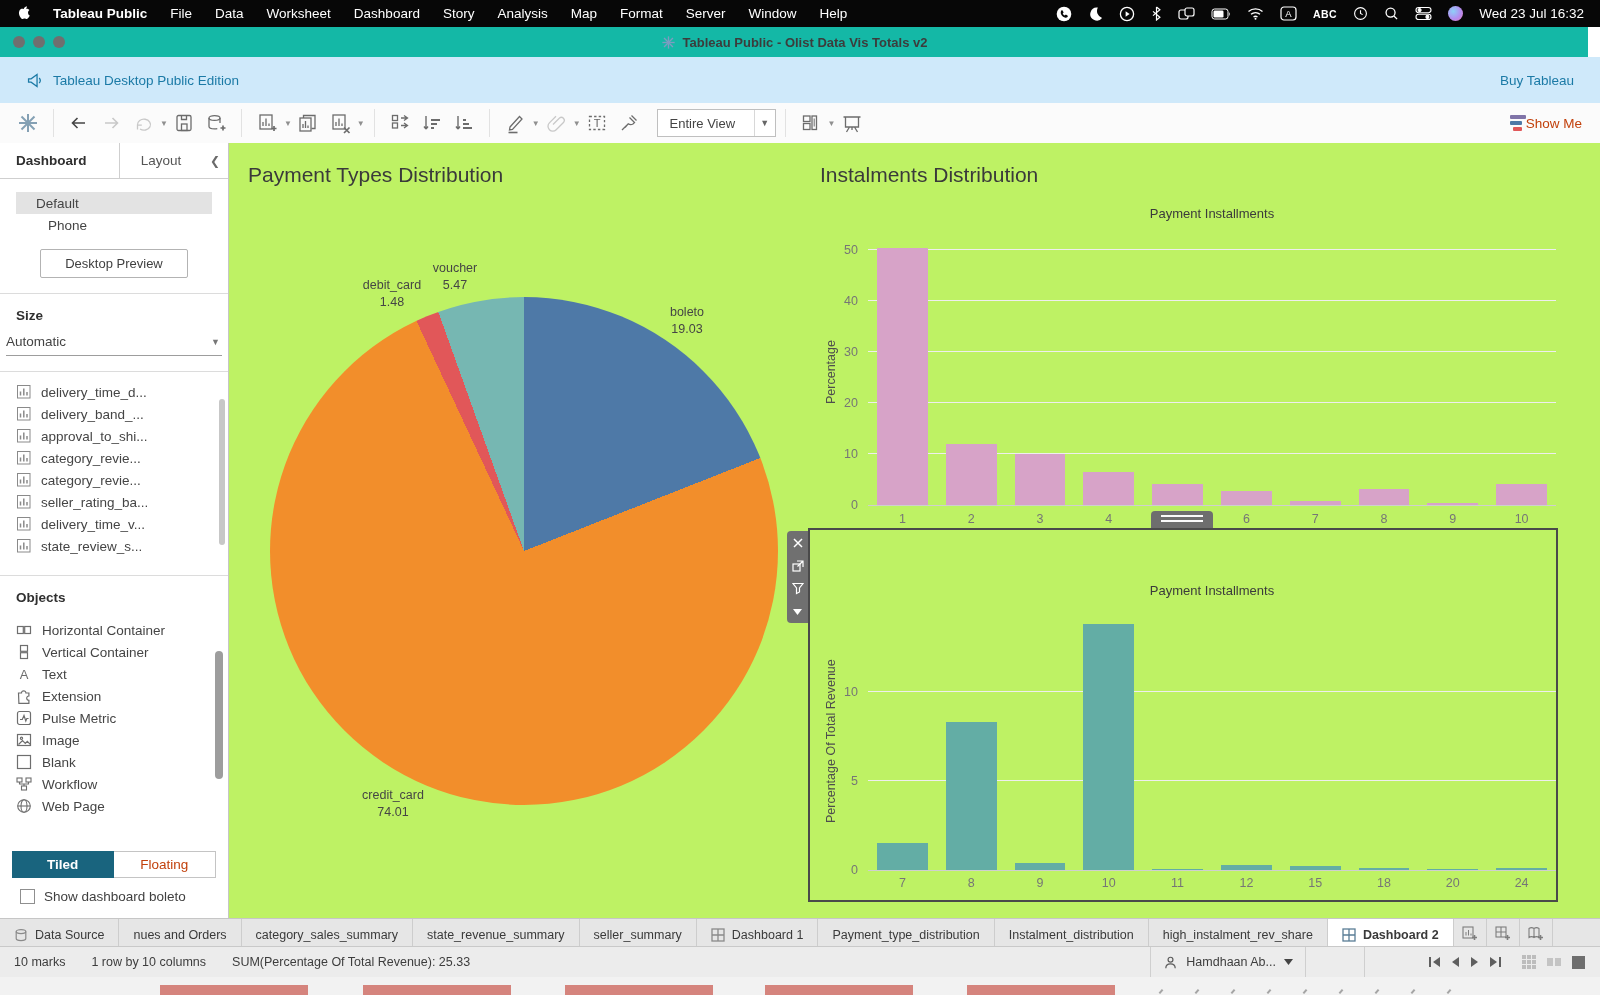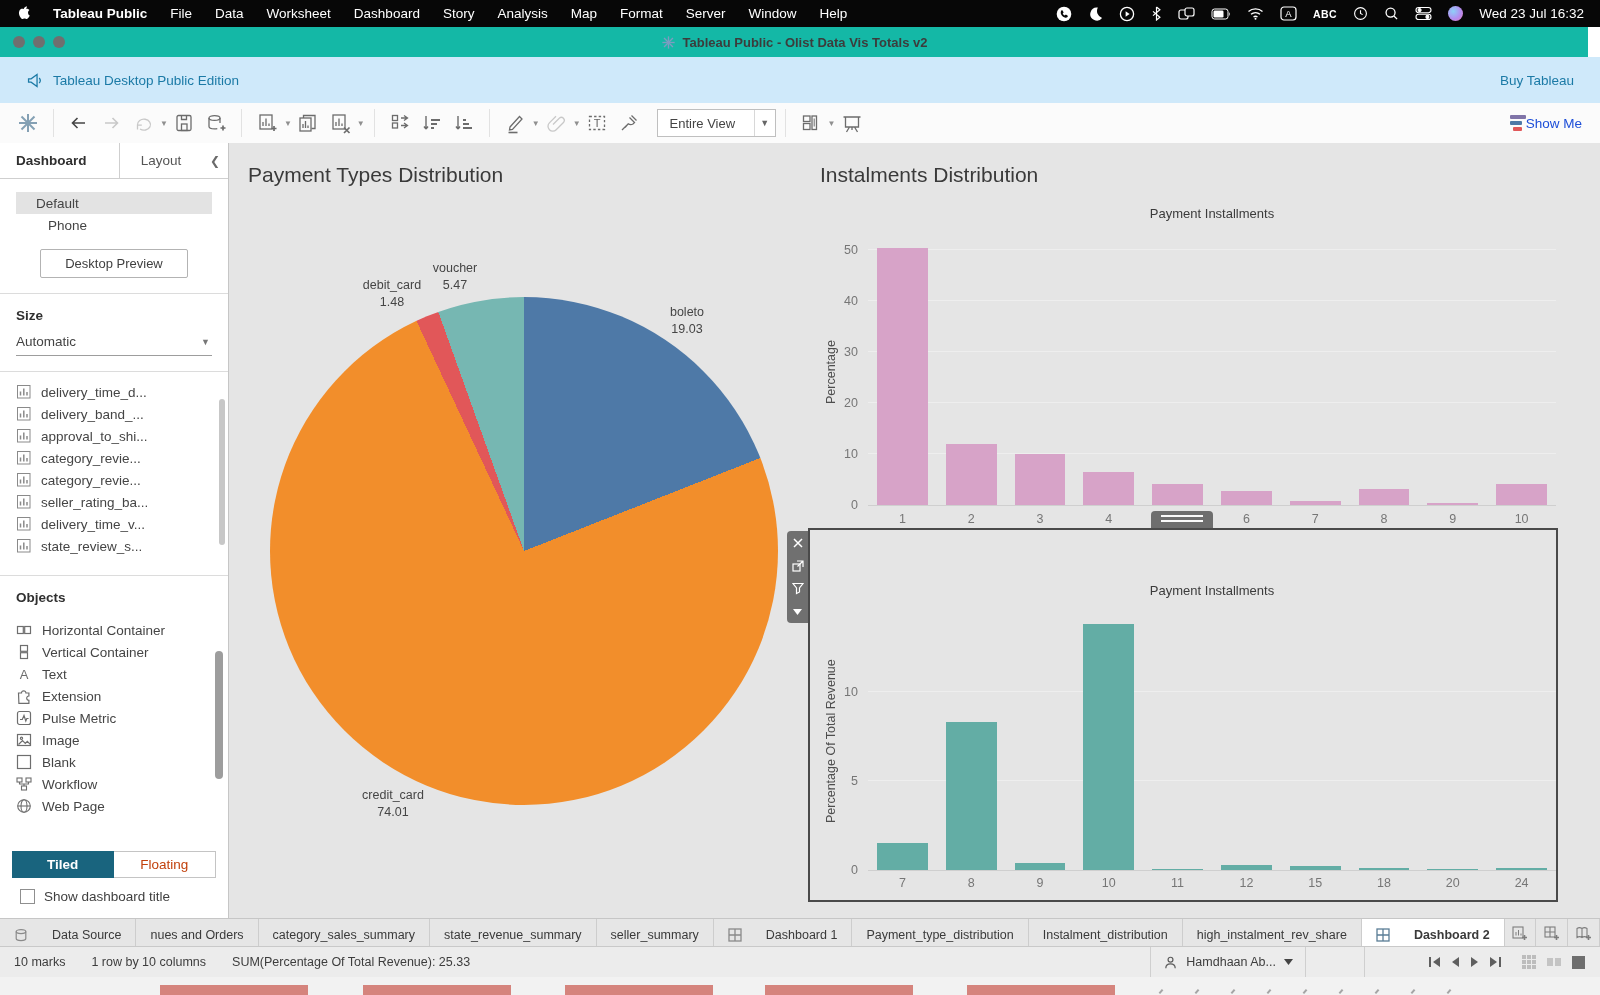--- a/index.html
+++ b/index.html
@@ -36,59 +36,59 @@
   #toolbar{position:absolute;top:103px;left:0;right:0;height:40px;background:#fbfbfb;
     border-bottom:1px solid #d8d8d8;display:flex;align-items:center;padding:0 12px;}
   .tbtn{height:30px;min-width:30px;display:flex;align-items:center;justify-content:center;color:#6c6c6c;margin:0 1px;}
   .tbtn.dark{color:#454545;}
   .tbtn.dis{opacity:.35;}
   .tsep{width:1px;height:28px;background:#e2e2e2;margin:0 9px;}
   .tcaret{font-size:8px;color:#8f8f8f;margin-left:1px;align-self:center;}
   #fit-select{margin-left:12px;height:26px;border:1px solid #bfbfbf;background:#fff;display:flex;align-items:center;font-size:13px;color:#444;}
   #fit-select .fv{padding:0 12px;min-width:72px;}
   #fit-select .fc{width:20px;height:100%;border-left:1px solid #d8d8d8;display:flex;align-items:center;justify-content:center;color:#666;font-size:9px;}
-  #show-me{margin-left:auto;display:flex;align-items:center;font-size:13.5px;color:#1d4ed8;padding-right:6px;}
+  #show-me{margin-left:auto;display:flex;align-items:center;font-size:13.5px;color:#c2410c;padding-right:6px;}
   #sm-icon{display:flex;flex-direction:column;gap:2px;}
   #sm-icon i{display:block;height:4px;border-radius:1px;}
   #sm-icon i:nth-child(1){width:16px;background:#8074a8;}
   #sm-icon i:nth-child(2){width:12px;background:#4e79a7;}
   #sm-icon i:nth-child(3){width:9px;background:#e15759;margin-left:3px;}
 
   
   #sidebar{position:absolute;top:143px;left:0;width:228px;height:775px;background:#fff;
     border-right:1px solid #c6c6c6;font-size:13.5px;color:#444;}
   #sb-tabs{height:35px;border-bottom:1px solid #cfcfcf;display:flex;align-items:stretch;}
   #sb-tab-dashboard{flex:1;display:flex;align-items:center;padding-left:16px;font-weight:bold;color:#2f2f2f;}
   #sb-tab-layout{width:82px;border-left:1px solid #cfcfcf;display:flex;align-items:center;justify-content:center;color:#555;}
   #sb-collapse{width:26px;display:flex;align-items:center;justify-content:center;color:#6a6a6a;font-size:12px;}
   .sel-row{height:22px;margin:13px 16px 0;background:#e3e3e3;display:flex;align-items:center;padding-left:20px;}
   .phone-row{height:22px;display:flex;align-items:center;padding-left:48px;}
   #device-preview{margin:13px auto 0;width:146px;height:27px;background:#fff;border:1px solid #b3b3b3;border-radius:2px;
     display:flex;align-items:center;justify-content:center;font-size:13px;color:#3f3f3f;}
   .sb-divider{height:1px;background:#dcdcdc;margin-top:15px;}
   .sb-h{font-weight:bold;color:#303030;padding:14px 0 0 16px;}
-  #size-select{margin:11px 16px 0;padding:0 2px 6px 0;border-bottom:1px solid #9d9d9d;
+  #size-select{margin:11px 6px 0;padding:0 2px 6px 0;border-bottom:1px solid #9d9d9d;
     display:flex;align-items:center;justify-content:space-between;color:#444;}
   #size-select .car{color:#777;font-size:9px;}
   #sheets-list{margin-top:9px;}
   .sheet-row{height:22px;display:flex;align-items:center;gap:9px;padding-left:16px;color:#454545;}
   .sheet-row svg{flex:none;}
   #objects-list{margin-top:14px;height:196px;overflow:hidden;}
   .obj-row{height:22px;display:flex;align-items:center;gap:10px;padding-left:16px;color:#454545;}
   .obj-ic{width:16px;height:16px;display:flex;align-items:center;justify-content:center;color:#6e6e6e;flex:none;}
   #sheets-scroll{position:absolute;right:3px;top:256px;width:6px;height:146px;background:#c7c7c7;border-radius:3px;}
   #objects-scroll{position:absolute;right:5px;top:508px;width:8px;height:128px;background:#9d9d9d;border-radius:4px;}
   #layout-mode{position:absolute;left:12px;top:708px;width:204px;height:27px;display:flex;}
   #mode-tiled{flex:1;background:#19647e;color:#fff;font-weight:bold;display:flex;align-items:center;justify-content:center;}
   #mode-floating{flex:1;background:#fff;border:1px solid #c4c4c4;border-left:none;color:#c2410c;display:flex;align-items:center;justify-content:center;}
   #show-title-row{position:absolute;left:20px;top:746px;display:flex;align-items:center;gap:9px;color:#3f3f3f;}
   #show-title-row .cb{width:13px;height:13px;border:1px solid #8f8f8f;background:#fff;}
 
   
-  #canvas{position:absolute;left:229px;top:143px;width:1371px;height:775px;background:#e5e5e5;}
+  #canvas{position:absolute;left:229px;top:143px;width:1371px;height:775px;background:#bef264;}
   .chart-title{position:absolute;font-size:21px;color:#3a3a3a;white-space:nowrap;}
   #pie-title{left:19px;top:20px;}
   #pie{position:absolute;left:41px;top:154px;width:508px;height:508px;border-radius:50%;}
   .pie-label{position:absolute;transform:translateX(-50%);text-align:center;font-size:12.5px;line-height:17px;color:#454545;white-space:nowrap;}
 
   #c2-title{left:591px;top:20px;}
   .xaxis-title{position:absolute;left:639px;width:688px;text-align:center;font-size:13px;color:#3b3b3b;}
   #c2-xtitle{top:63px;} #c3-xtitle{top:440px;}
   .vlabel{position:absolute;writing-mode:vertical-rl;transform:rotate(180deg);
     display:flex;align-items:center;justify-content:center;font-size:12.5px;color:#4e4e4e;width:16px;}
@@ -111,21 +111,21 @@
   #grip i{display:block;width:42px;height:2px;background:#fafafa;margin:0 auto 3px;}
   #zone3{position:absolute;left:579px;top:385px;width:750px;height:374px;border:2px solid #4a4a4a;box-sizing:border-box;z-index:4;}
   #zone3-controls{position:absolute;left:558px;top:388px;width:21px;height:92px;background:#707070;border-radius:4px 0 0 4px;
     display:flex;flex-direction:column;align-items:center;justify-content:space-around;color:#fff;z-index:5;}
   #zone3-controls .zc{display:flex;align-items:center;justify-content:center;width:100%;height:22px;}
   #c3-title{left:591px;top:397px;}
 
   
   #sheetbar{position:absolute;top:918px;left:0;right:0;height:28px;background:#e6e6e6;border-top:1px solid #c6c6c6;
     display:flex;align-items:stretch;font-size:12.5px;color:#3a3a3a;box-sizing:border-box;}
-  .stab{display:flex;align-items:center;gap:24px;padding:16px 14px;border-right:1px solid #cdcdcd;white-space:nowrap;}
+  .stab{display:flex;align-items:center;gap:7px;padding:16px 14px;border-right:1px solid #cdcdcd;white-space:nowrap;}
   .stab.active{background:#fff;font-weight:bold;}
   .tab-action{width:32px;display:flex;align-items:center;justify-content:center;color:#7d7d7d;border-right:1px solid #cdcdcd;}
 
   
   #statusbar{position:absolute;top:946px;left:0;right:0;height:31px;background:#ececec;border-top:1px solid #c9c9c9;
     display:flex;align-items:center;font-size:12.5px;color:#3d3d3d;box-sizing:border-box;}
   #statusbar .st{margin-left:14px;white-space:nowrap;}
   #statusbar .st+.st{margin-left:26px;}
   .ssep{width:1px;height:100%;background:#cfcfcf;}
   #sb-user{display:flex;align-items:center;gap:8px;padding:0 12px;height:100%;color:#3d3d3d;}
@@ -589,21 +589,21 @@
         </div>
       </div>
     <div id="sheets-scroll"></div>
     <div id="objects-scroll"></div>
     <div id="layout-mode">
       <div id="mode-tiled">Tiled</div>
       <div id="mode-floating">Floating</div>
     </div>
     <div id="show-title-row">
       <span class="cb"></span>
-      <span>Show dashboard title</span>
+      <span>Show dashboard boleto</span>
     </div>
   </aside>
 
   <section id="canvas">
     <h2 class="chart-title" id="pie-title" style="margin:0;font-weight:normal;">Payment Types Distribution</h2>
     <div id="pie" style="background: conic-gradient(rgb(78, 121, 167) 0deg, rgb(78, 121, 167) 68.508deg, rgb(242, 142, 43) 68.508deg, rgb(242, 142, 43) 334.944deg, rgb(225, 87, 89) 334.944deg, rgb(225, 87, 89) 340.272deg, rgb(118, 183, 178) 340.272deg, rgb(118, 183, 178) 360deg);"></div>
     <div id="pie-labels">
         <div class="pie-label" style="left: 458px; top: 161px;">
           <div>boleto</div>
           <div>19.03</div>

